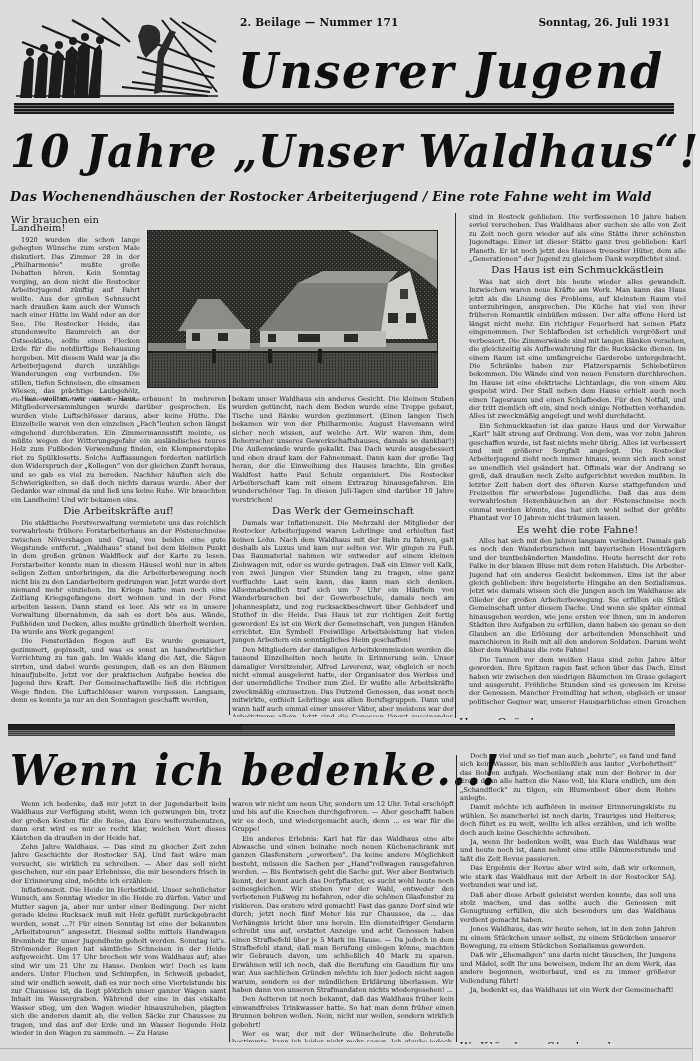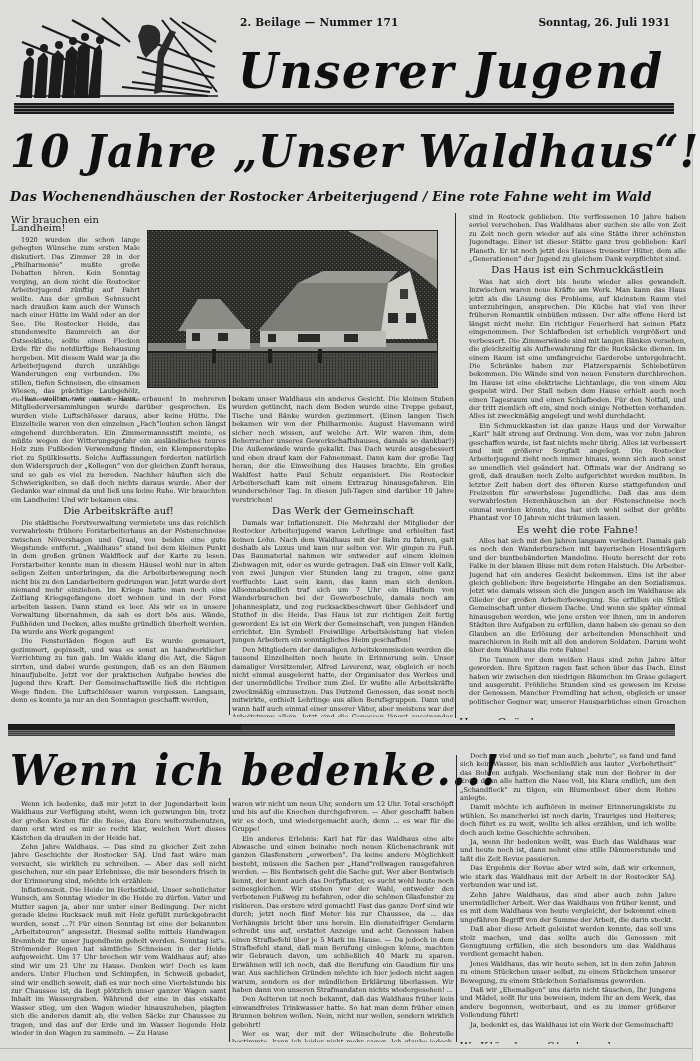--- a/index.html
+++ b/index.html
@@ -197,21 +197,20 @@
     <p>Wer es war, der mit der Wünschelrute die Bohrstelle bestimmte, kann ich leider nicht mehr sagen. Ich glaube jedoch, es war der Genosse Hans Bernitt. (Möchte jedoch gleich um Entschuldigung bitten, Hans, wenn es nicht stimmt!)</p>
   </div>
 
   <div class="vrule" style="left:456px; top:755px; height:287px;"></div>
 
   <div class="col" style="left:460px; top:752px; width:216px; height:278px;">
     <p>Doch so viel und so tief man auch „bohrte“, es fand und fand sich kein Wasser, bis man schließlich aus lauter „Verbohrtheit“ das Bohren aufgab. Wochenlang stak nun der Bohrer in der Erde, denn alle hatten die Nase voll, bis Klara endlich, um den „Schandfleck“ zu tilgen, ein Blumenbeet über dem Rohre anlegte.</p>
     <p>Damit möchte ich aufhören in meiner Erinnerungskiste zu wühlen. So mancherlei ist noch darin, Trauriges und Heiteres; doch führt es zu weit, wollte ich alles erzählen, und ich wollte doch auch keine Geschichte schreiben.</p>
     <p>Ja, wenn Ihr bedenken wollt, was Euch das Waldhaus war und heute noch ist, dann nehmt eine stille Dämmerstunde und laßt die Zeit Revue passieren.</p>
     <p>Das Ergebnis der Revue aber wird sein, daß wir erkennen, wie stark das Waldhaus mit der Arbeit in der Rostocker SAJ. verbunden war und ist.</p>
-    <p>Zehn Jahre Waldhaus, das sind aber auch zehn Jahre unermüdlicher Arbeit. Wer das Waldhaus von früher kennt, und es mit dem Waldhaus von heute vergleicht, der bekommt einen ungefähren Begriff von der Summe der Arbeit, die darin steckt.</p>
     <p>Daß aber diese Arbeit geleistet werden konnte, das soll uns stolz machen, und das sollte auch die Genossen mit Genugtuung erfüllen, die sich besonders um das Waldhaus verdient gemacht haben.</p>
     <p>Jenes Waldhaus, das wir heute sehen, ist in den zehn Jahren zu einem Stückchen unser selbst, zu einem Stückchen unserer Bewegung, zu einem Stückchen Sozialismus geworden.</p>
     <p>Daß wir „Ehemaligen“ uns darin nicht täuschen, Ihr Jungens und Mädel, sollt Ihr uns beweisen, indem Ihr an dem Werk, das andere begonnen, weiterbaut, und es zu immer größerer Vollendung führt!</p>
     <p>Ja, bedenkt es, das Waldhaus ist ein Werk der Gemeinschaft!</p>
   </div>
   <div class="col" style="left:460px; top:1030px; width:216px; height:14px;">
     <div class="sig">W. Klünder · Stralsund.</div>
   </div>
 
   <div class="bottom-rule"></div>

